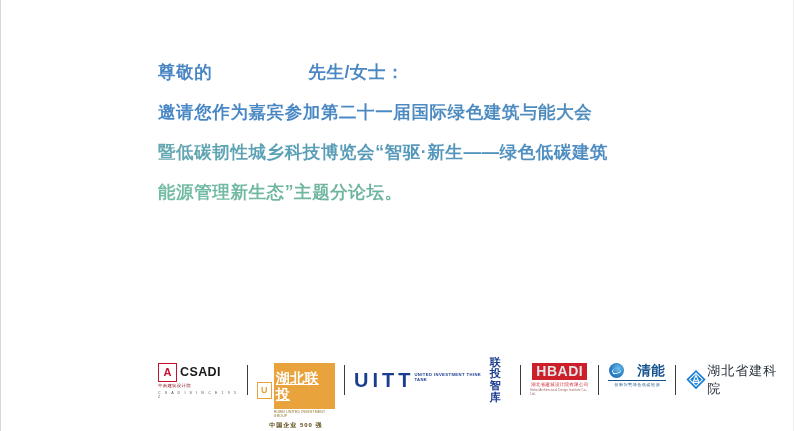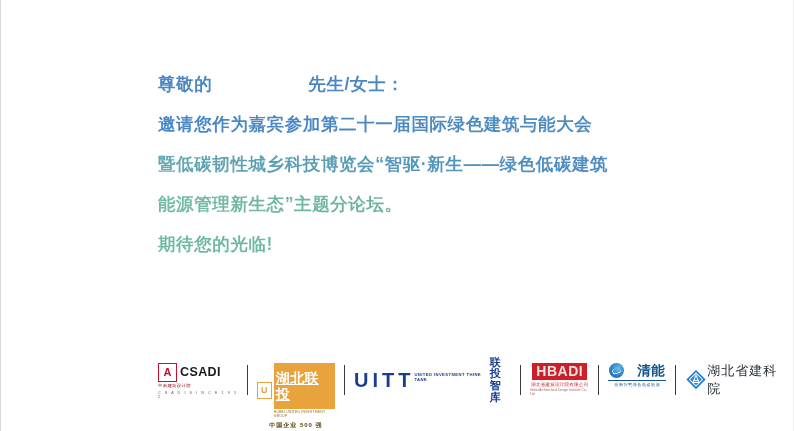--- a/index.html
+++ b/index.html
@@ -18,21 +18,21 @@
     border-left: 1px solid #d8d8d8;
     border-right: 1px solid #f0f0f0;
     box-sizing: border-box;
     overflow: hidden;
   }
 
   
   .invite-body {
     position: absolute;
     left: 157px;
-    top: 64px;
+    top: 52px;
     width: 500px;
   }
   .invite-line {
     font-size: 17.5px;
     font-weight: bold;
     line-height: 40px;
     letter-spacing: 0.6px;
     white-space: pre;
     background-clip: text;
     -webkit-background-clip: text;
@@ -167,21 +167,20 @@
 
 <div class="slide">
 
   <div class="invite-body">
 
     <div class="invite-line ln1"><span>尊敬的</span><span class="blank-name"></span><span>先生/女士：</span></div>
 
     <div class="invite-line ln2">邀请您作为嘉宾参加第二十一届国际绿色建筑与能大会</div>
     <div class="invite-line ln3">暨低碳韧性城乡科技博览会“智驱·新生——绿色低碳建筑</div>
     <div class="invite-line ln4">能源管理新生态”主题分论坛。</div>
-    <div class="invite-line ln5">期待您的光临!</div>
   </div>
 
   <div class="logo-strip">
 
     <div class="logo-cell csadi">
       <div class="csadi-top">
         <div class="csadi-mark">A</div>
         <div class="csadi-word">CSADI</div>
       </div>
       <div class="csadi-cn">中南建筑设计院</div>

